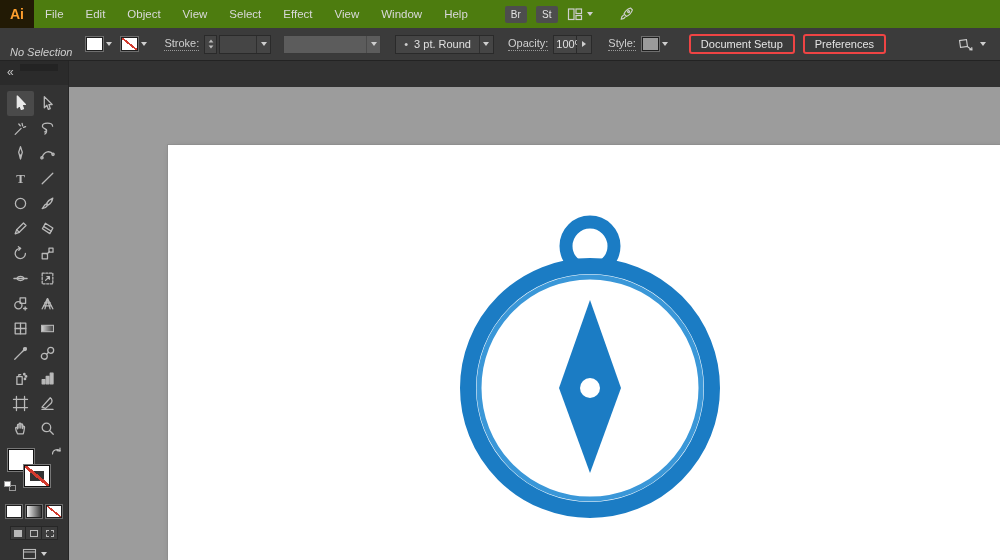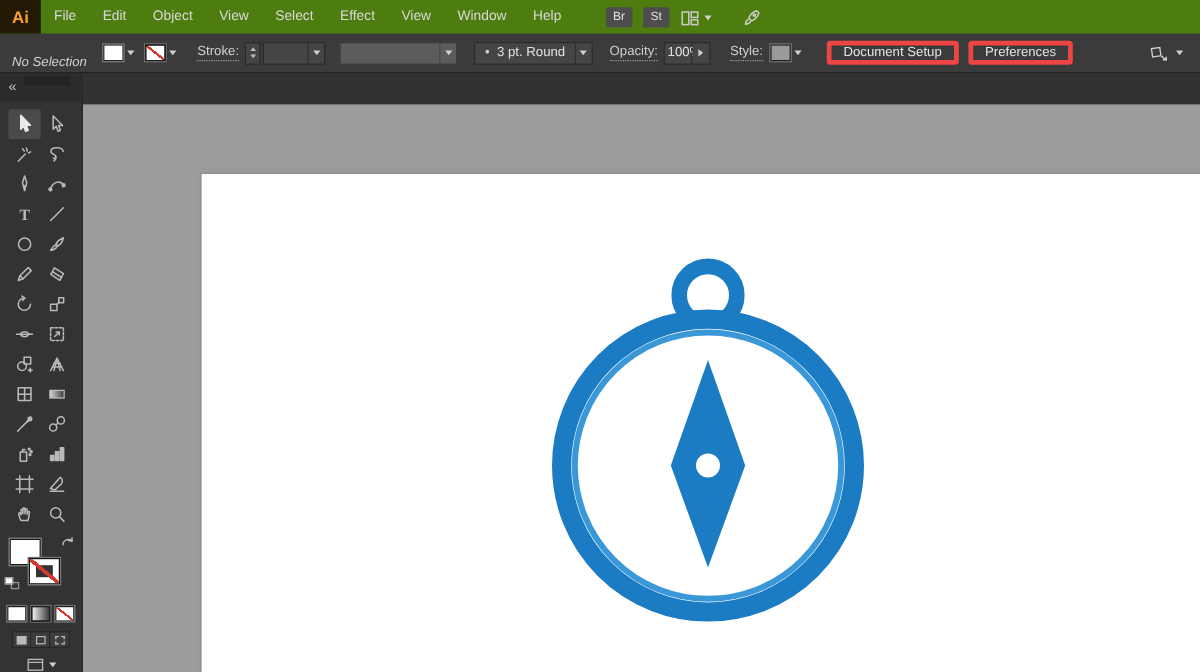--- a/index.html
+++ b/index.html
@@ -6,21 +6,21 @@
   html,body { width:1000px; height:560px; overflow:hidden; background:#2d2d2d; }
   .app { position:relative; width:1000px; height:560px; background:#323232;
          font-family:"Liberation Sans",sans-serif; overflow:hidden; user-select:none; }
 
   
   .menubar { position:absolute; left:0; top:0; width:100%; height:28px; background:#4d7c0f;
              display:flex; align-items:center; z-index:30; }
   .logo { width:34px; height:28px; background:#221a05; color:#ff9f2e; font-weight:bold;
           font-size:14px; display:flex; align-items:center; justify-content:center; }
   .menu-item { color:#d9d9d9; font-size:11.5px; padding:0 11px; line-height:28px; cursor:default; }
-  .mb-icons { display:flex; align-items:flex-end; margin-left:26px; gap:9px; }
+  .mb-icons { display:flex; align-items:center; margin-left:26px; gap:9px; }
   .mb-box { min-width:22px; height:17px; background:#4d4d4d; color:#e2e2e2; font-size:10px;
             border-radius:2px; display:flex; align-items:center; justify-content:center; padding:0 3px; }
   .chev-down { width:0; height:0; border-left:3.5px solid transparent; border-right:3.5px solid transparent;
                border-top:4.5px solid #cfcfcf; display:inline-block; }
   .chev-up { width:0; height:0; border-left:3.5px solid transparent; border-right:3.5px solid transparent;
              border-bottom:4.5px solid #cfcfcf; display:inline-block; }
   .chev-right { width:0; height:0; border-top:3.5px solid transparent; border-bottom:3.5px solid transparent;
                 border-left:4.5px solid #cfcfcf; display:inline-block; }
 
   
@@ -33,21 +33,21 @@
             box-shadow:0 0 0 1px #6e6e6e; position:relative; }
   .swatch.none { background:linear-gradient(to top right,#fff 45%,#d23a2e 45%,#d23a2e 55%,#fff 55%); }
   .field { height:19px; background:#454545; border:1px solid #2a2a2a; display:flex;
            align-items:center; color:#e0e0e0; font-size:11px; }
   .field .chevbox { width:14px; height:100%; display:flex; align-items:center; justify-content:center;
                     border-left:1px solid #2f2f2f; }
   .stepper { width:13px; height:19px; background:#454545; border:1px solid #2a2a2a;
              display:flex; flex-direction:column; align-items:center; justify-content:center; gap:2px; }
   .stepper .chev-up { border-bottom-color:#bdbdbd; transform:scale(.8); }
   .stepper .chev-down { border-top-color:#bdbdbd; transform:scale(.8); }
-  .btn { height:20px; border:4px solid #ef4444; border-radius:3px; background:transparent;
+  .btn { height:20px; border:2px solid #ef4444; border-radius:3px; background:transparent;
          color:#e4e4e4; font-size:11px; padding:0 10px; display:flex; align-items:center; cursor:pointer; }
 
   
   .tabbar { position:absolute; left:69px; top:61px; right:0; height:26px; background:#2c2c2c;
             display:flex; align-items:flex-end; z-index:20; }
   .doc-tab { height:26px; margin-left:3px; background:#4f4f4f; display:flex; align-items:center;
              gap:12px; padding:0 10px; font-size:11px; color:#ececec; cursor:pointer; }
   .tab-close { color:#c6c6c6; font-size:13px; line-height:1; cursor:pointer; }
 
   

